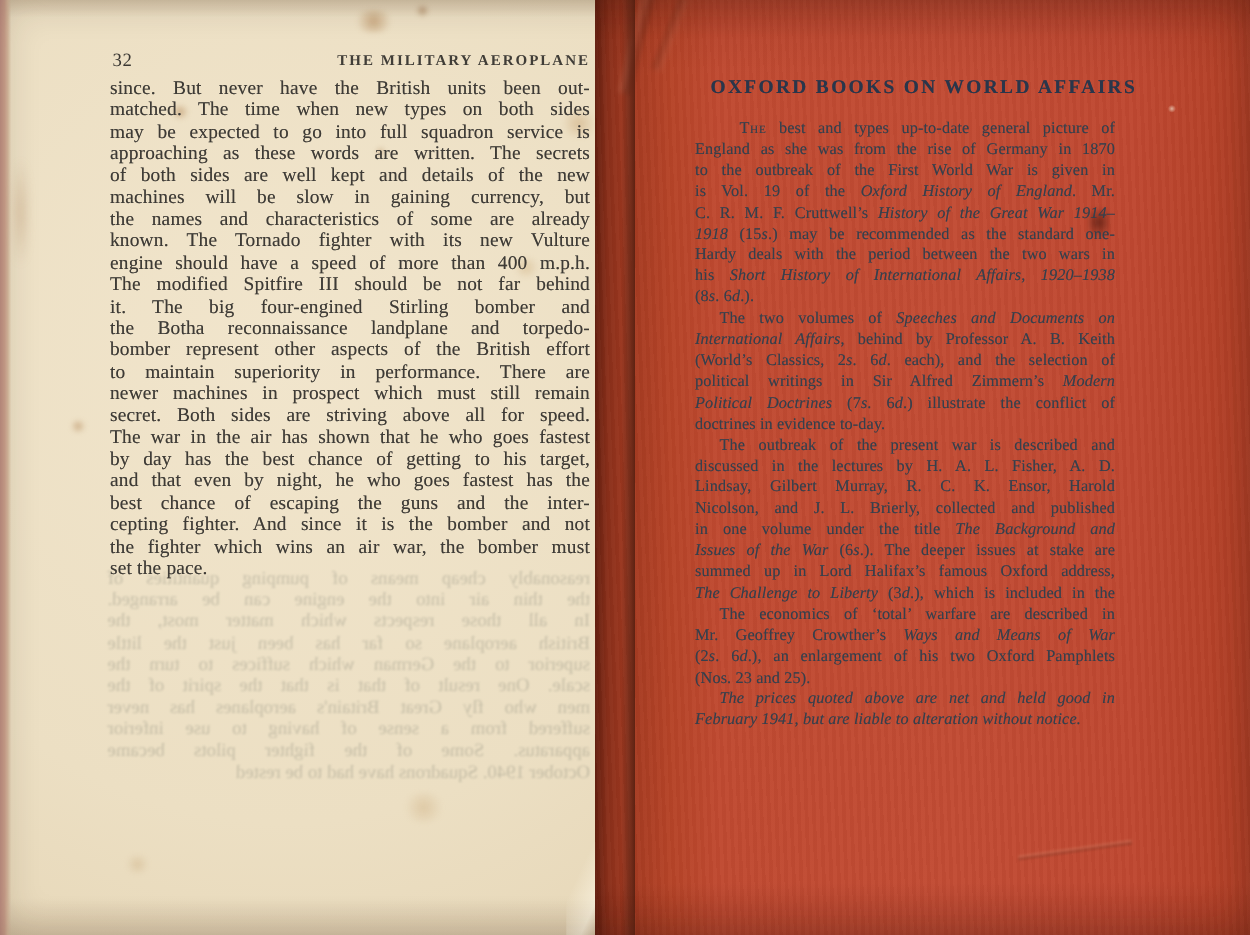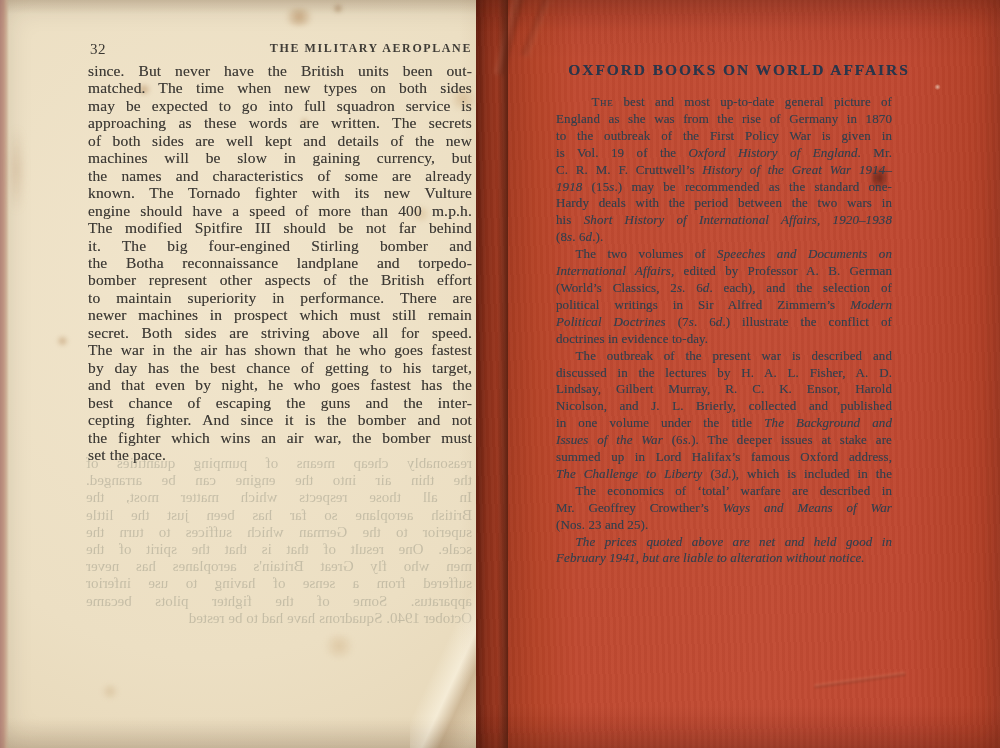--- a/index.html
+++ b/index.html
@@ -1,21 +1,21 @@
 <!DOCTYPE html>
 <html><head>
 <meta charset="utf-8">
 <style>
   html,body{margin:0;padding:0;background:#888;}
   .scene{position:relative;width:1000px;height:748px;overflow:hidden;
          font-family:"Liberation Serif","DejaVu Serif",serif;}
   
   .page{position:absolute;top:0;height:748px;}
   .left{left:0;width:505px;
-        background:radial-gradient(130% 100% at 42% 38%, #f1e5cc 0%, #ecdfc3 50%, #e5d5b5 80%, #d9c5a0 100%);}
+        background:radial-gradient(130% 100% at 42% 38%, #f1e5cc 0%, #ecdfc3 50%, #e5d5b5 80%, #d9c5a0 100%);padding-left:43px;}
   .left::before{content:"";position:absolute;inset:0;pointer-events:none;
         background:linear-gradient(180deg, rgba(130,95,60,.20) 0, rgba(130,95,60,0) 14px),
                    linear-gradient(0deg, rgba(120,85,55,.16) 0, rgba(120,85,55,0) 30px);}
   .edge-strip{position:absolute;left:0;top:0;width:9px;height:100%;
         background:linear-gradient(90deg,#c29184 0,#cda18d 40%,#d9bb9f 70%,rgba(217,187,159,0) 100%);}
   .gutter-shade{position:absolute;right:0;top:0;width:46px;height:100%;pointer-events:none;
         background:linear-gradient(90deg, rgba(150,110,70,0) 0%, rgba(150,110,70,.08) 60%, rgba(110,70,40,.30) 100%);}
   .fold-shadow{position:absolute;right:0;bottom:0;width:95px;height:170px;pointer-events:none;
         background:linear-gradient(115deg, rgba(0,0,0,0) 38%, rgba(255,250,235,.55) 52%, rgba(140,100,60,.28) 62%, rgba(0,0,0,0) 78%);}
   .pg-head{position:absolute;left:88px;top:41px;width:384px;height:20px;color:#3b3833;}
@@ -142,45 +142,46 @@
 
   <section class="page right">
     <div class="crease c1"></div>
     <div class="crease c2"></div>
     <div class="crease c3"></div>
     <div class="smudge"></div>
     <div class="speck"></div>
 
     <h1 class="cover-title">OXFORD BOOKS ON WORLD AFFAIRS</h1>
     <div class="cover-col">
-        <div class="tline indent"><span class="sc">The</span><span> best and most up-to-date general picture of</span></div>
+        <div class="tline indent"><span class="sc">The</span><span> best and types up-to-date general picture of</span></div>
         <div class="tline"><span>England as she was from the rise of Germany in 1870</span></div>
-        <div class="tline"><span>to the outbreak of the First Policy War is given in</span></div>
+        <div class="tline"><span>to the outbreak of the First World War is given in</span></div>
         <div class="tline"><span>is Vol. 19 of the </span><span class="it">Oxford History of England</span><span>. Mr.</span></div>
         <div class="tline"><span>C. R. M. F. Cruttwell’s </span><span class="it">History of the Great War 1914–</span></div>
         <div class="tline"><span class="it">1918</span><span> (15</span><span class="it">s</span><span>.) may be recommended as the standard one-</span></div>
         <div class="tline"><span>Hardy deals with the period between the two wars in</span></div>
         <div class="tline"><span>his </span><span class="it">Short History of International Affairs, 1920–1938</span></div>
         <div class="tline end"><span>(8</span><span class="it">s</span><span>. 6</span><span class="it">d</span><span>.).</span></div>
         <div class="tline indent"><span>The two volumes of </span><span class="it">Speeches and Documents on</span></div>
-        <div class="tline"><span class="it">International Affairs</span><span>, edited by Professor A. B. German</span></div>
+        <div class="tline"><span class="it">International Affairs</span><span>, behind by Professor A. B. Keith</span></div>
         <div class="tline"><span>(World’s Classics, 2</span><span class="it">s</span><span>. 6</span><span class="it">d</span><span>. each), and the selection of</span></div>
         <div class="tline"><span>political writings in Sir Alfred Zimmern’s </span><span class="it">Modern</span></div>
         <div class="tline"><span class="it">Political Doctrines</span><span> (7</span><span class="it">s</span><span>. 6</span><span class="it">d</span><span>.) illustrate the conflict of</span></div>
         <div class="tline end"><span>doctrines in evidence to-day.</span></div>
         <div class="tline indent"><span>The outbreak of the present war is described and</span></div>
         <div class="tline"><span>discussed in the lectures by H. A. L. Fisher, A. D.</span></div>
         <div class="tline"><span>Lindsay, Gilbert Murray, R. C. K. Ensor, Harold</span></div>
         <div class="tline"><span>Nicolson, and J. L. Brierly, collected and published</span></div>
         <div class="tline"><span>in one volume under the title </span><span class="it">The Background and</span></div>
         <div class="tline"><span class="it">Issues of the War</span><span> (6</span><span class="it">s</span><span>.). The deeper issues at stake are</span></div>
         <div class="tline"><span>summed up in Lord Halifax’s famous Oxford address,</span></div>
         <div class="tline"><span class="it">The Challenge to Liberty</span><span> (3</span><span class="it">d</span><span>.), which is included in the</span></div>
         <div class="tline indent"><span>The economics of ‘total’ warfare are described in</span></div>
         <div class="tline"><span>Mr. Geoffrey Crowther’s </span><span class="it">Ways and Means of War</span></div>
+        <div class="tline"><span>(2</span><span class="it">s</span><span>. 6</span><span class="it">d</span><span>.), an enlargement of his two Oxford Pamphlets</span></div>
         <div class="tline end"><span>(Nos. 23 and 25).</span></div>
         <div class="tline indent"><span class="it">The prices quoted above are net and held good in</span></div>
         <div class="tline end"><span class="it">February 1941, but are liable to alteration without notice.</span></div>
       </div>
   </section>
 
   <div class="seam"></div>
   <div class="vignette"></div>
 </div>
 

